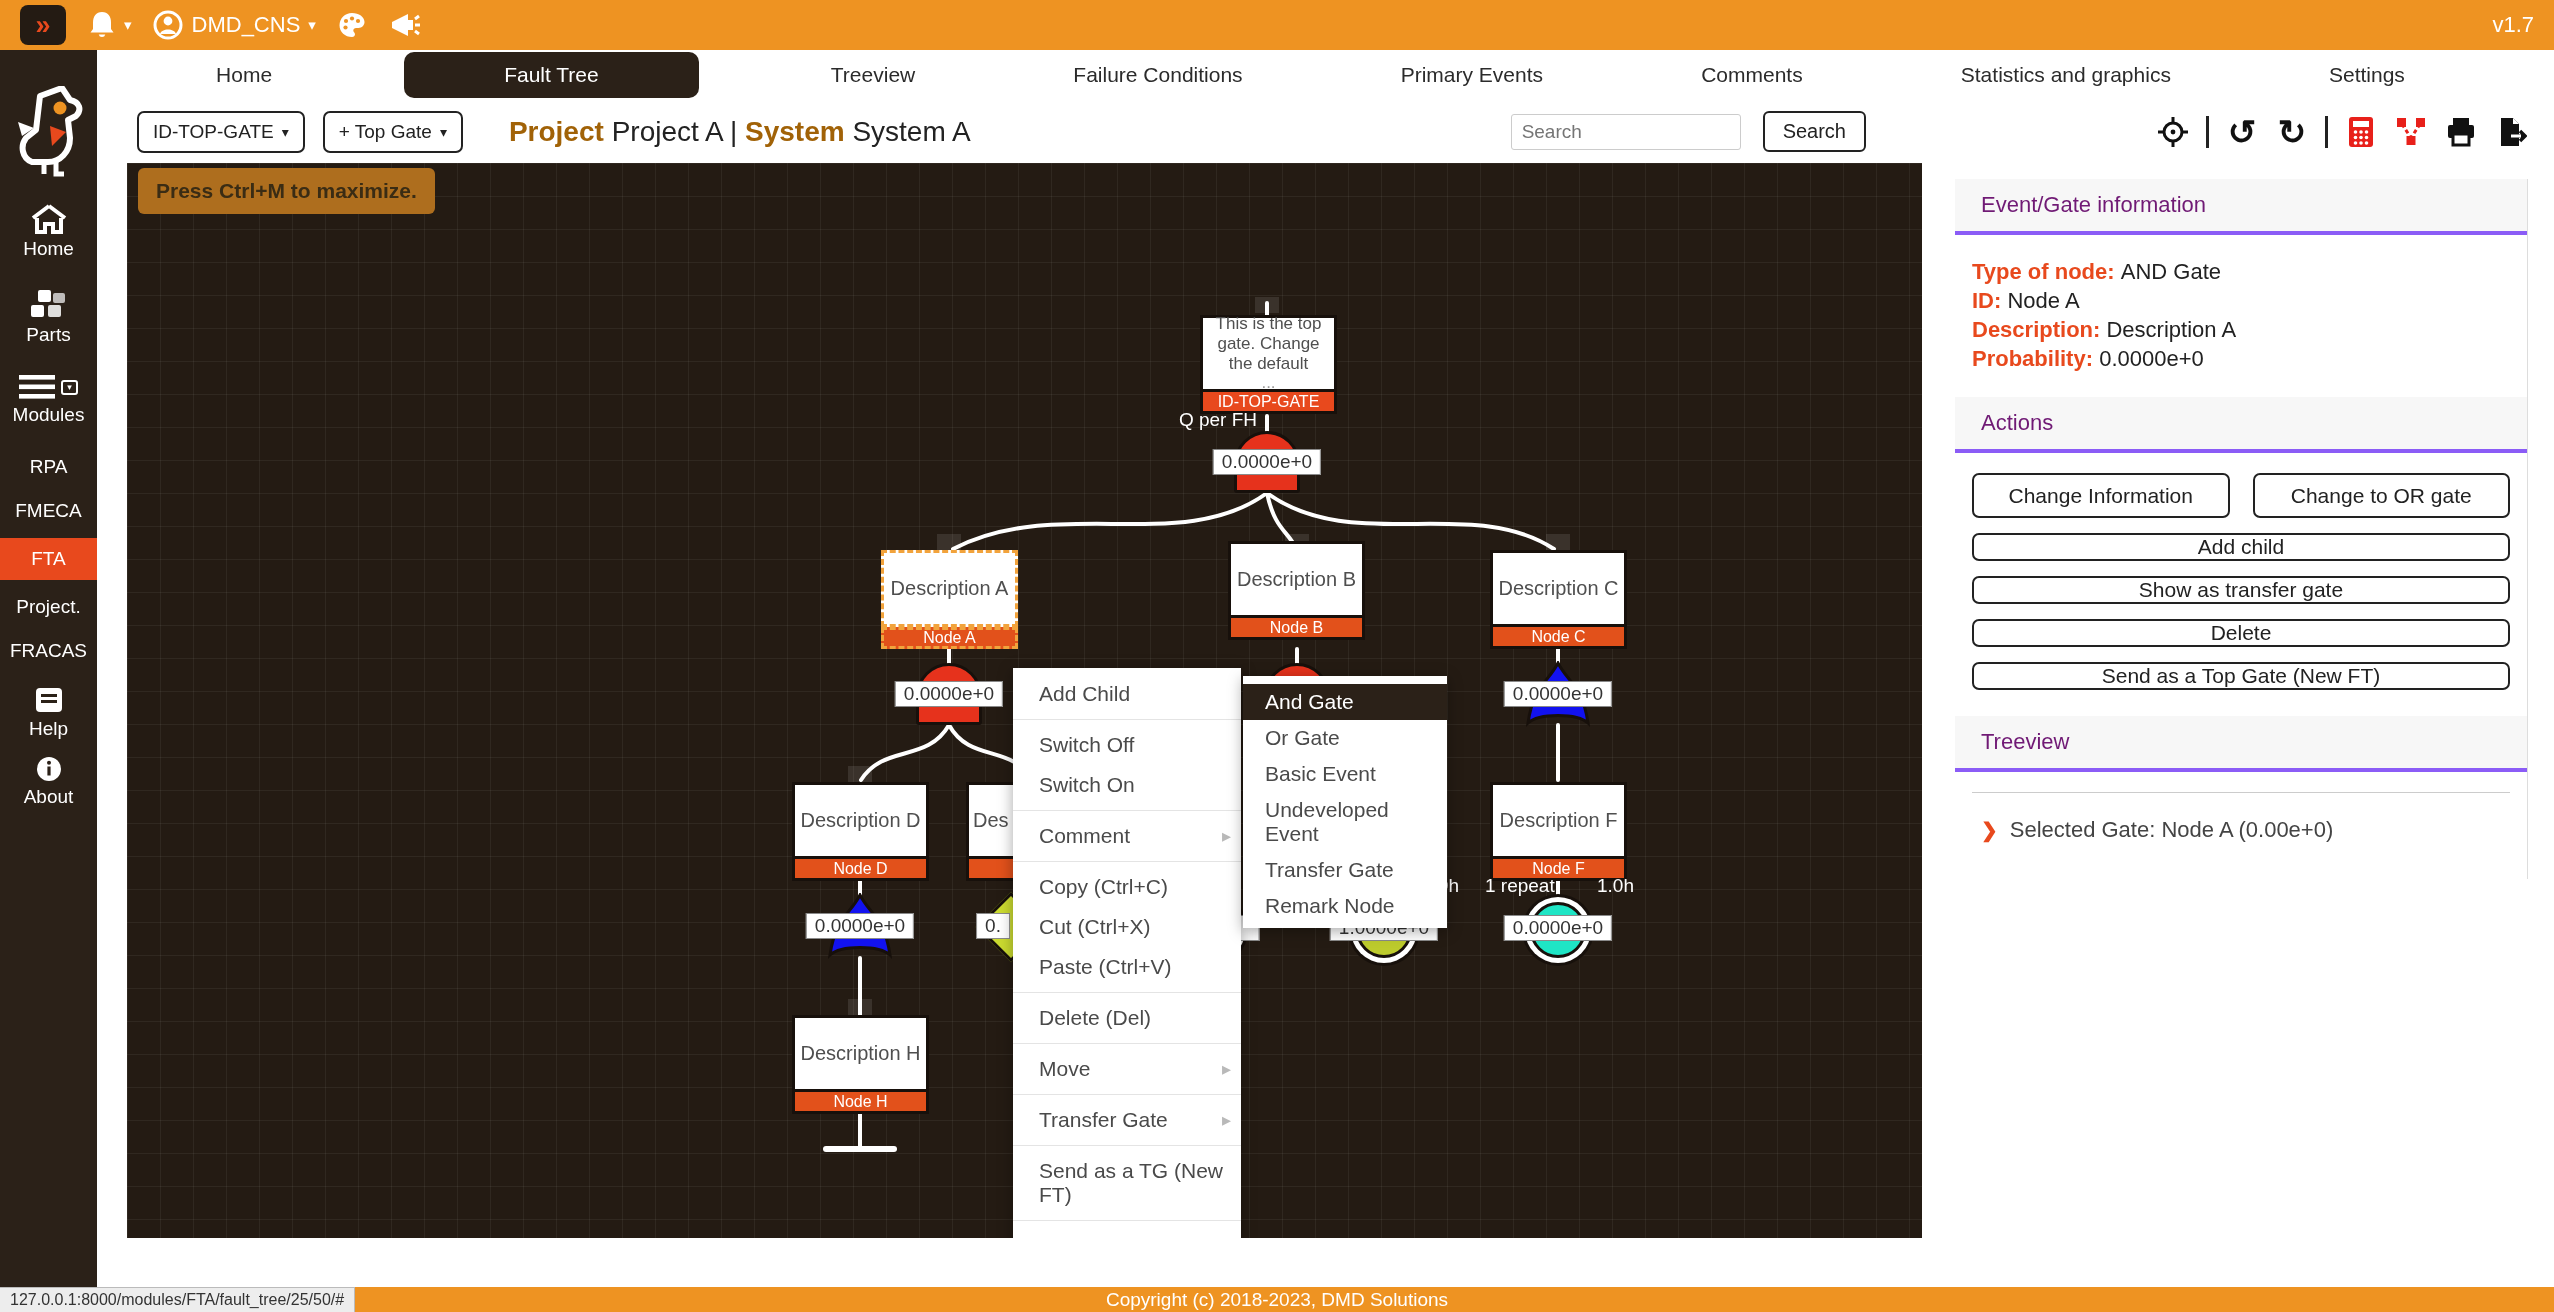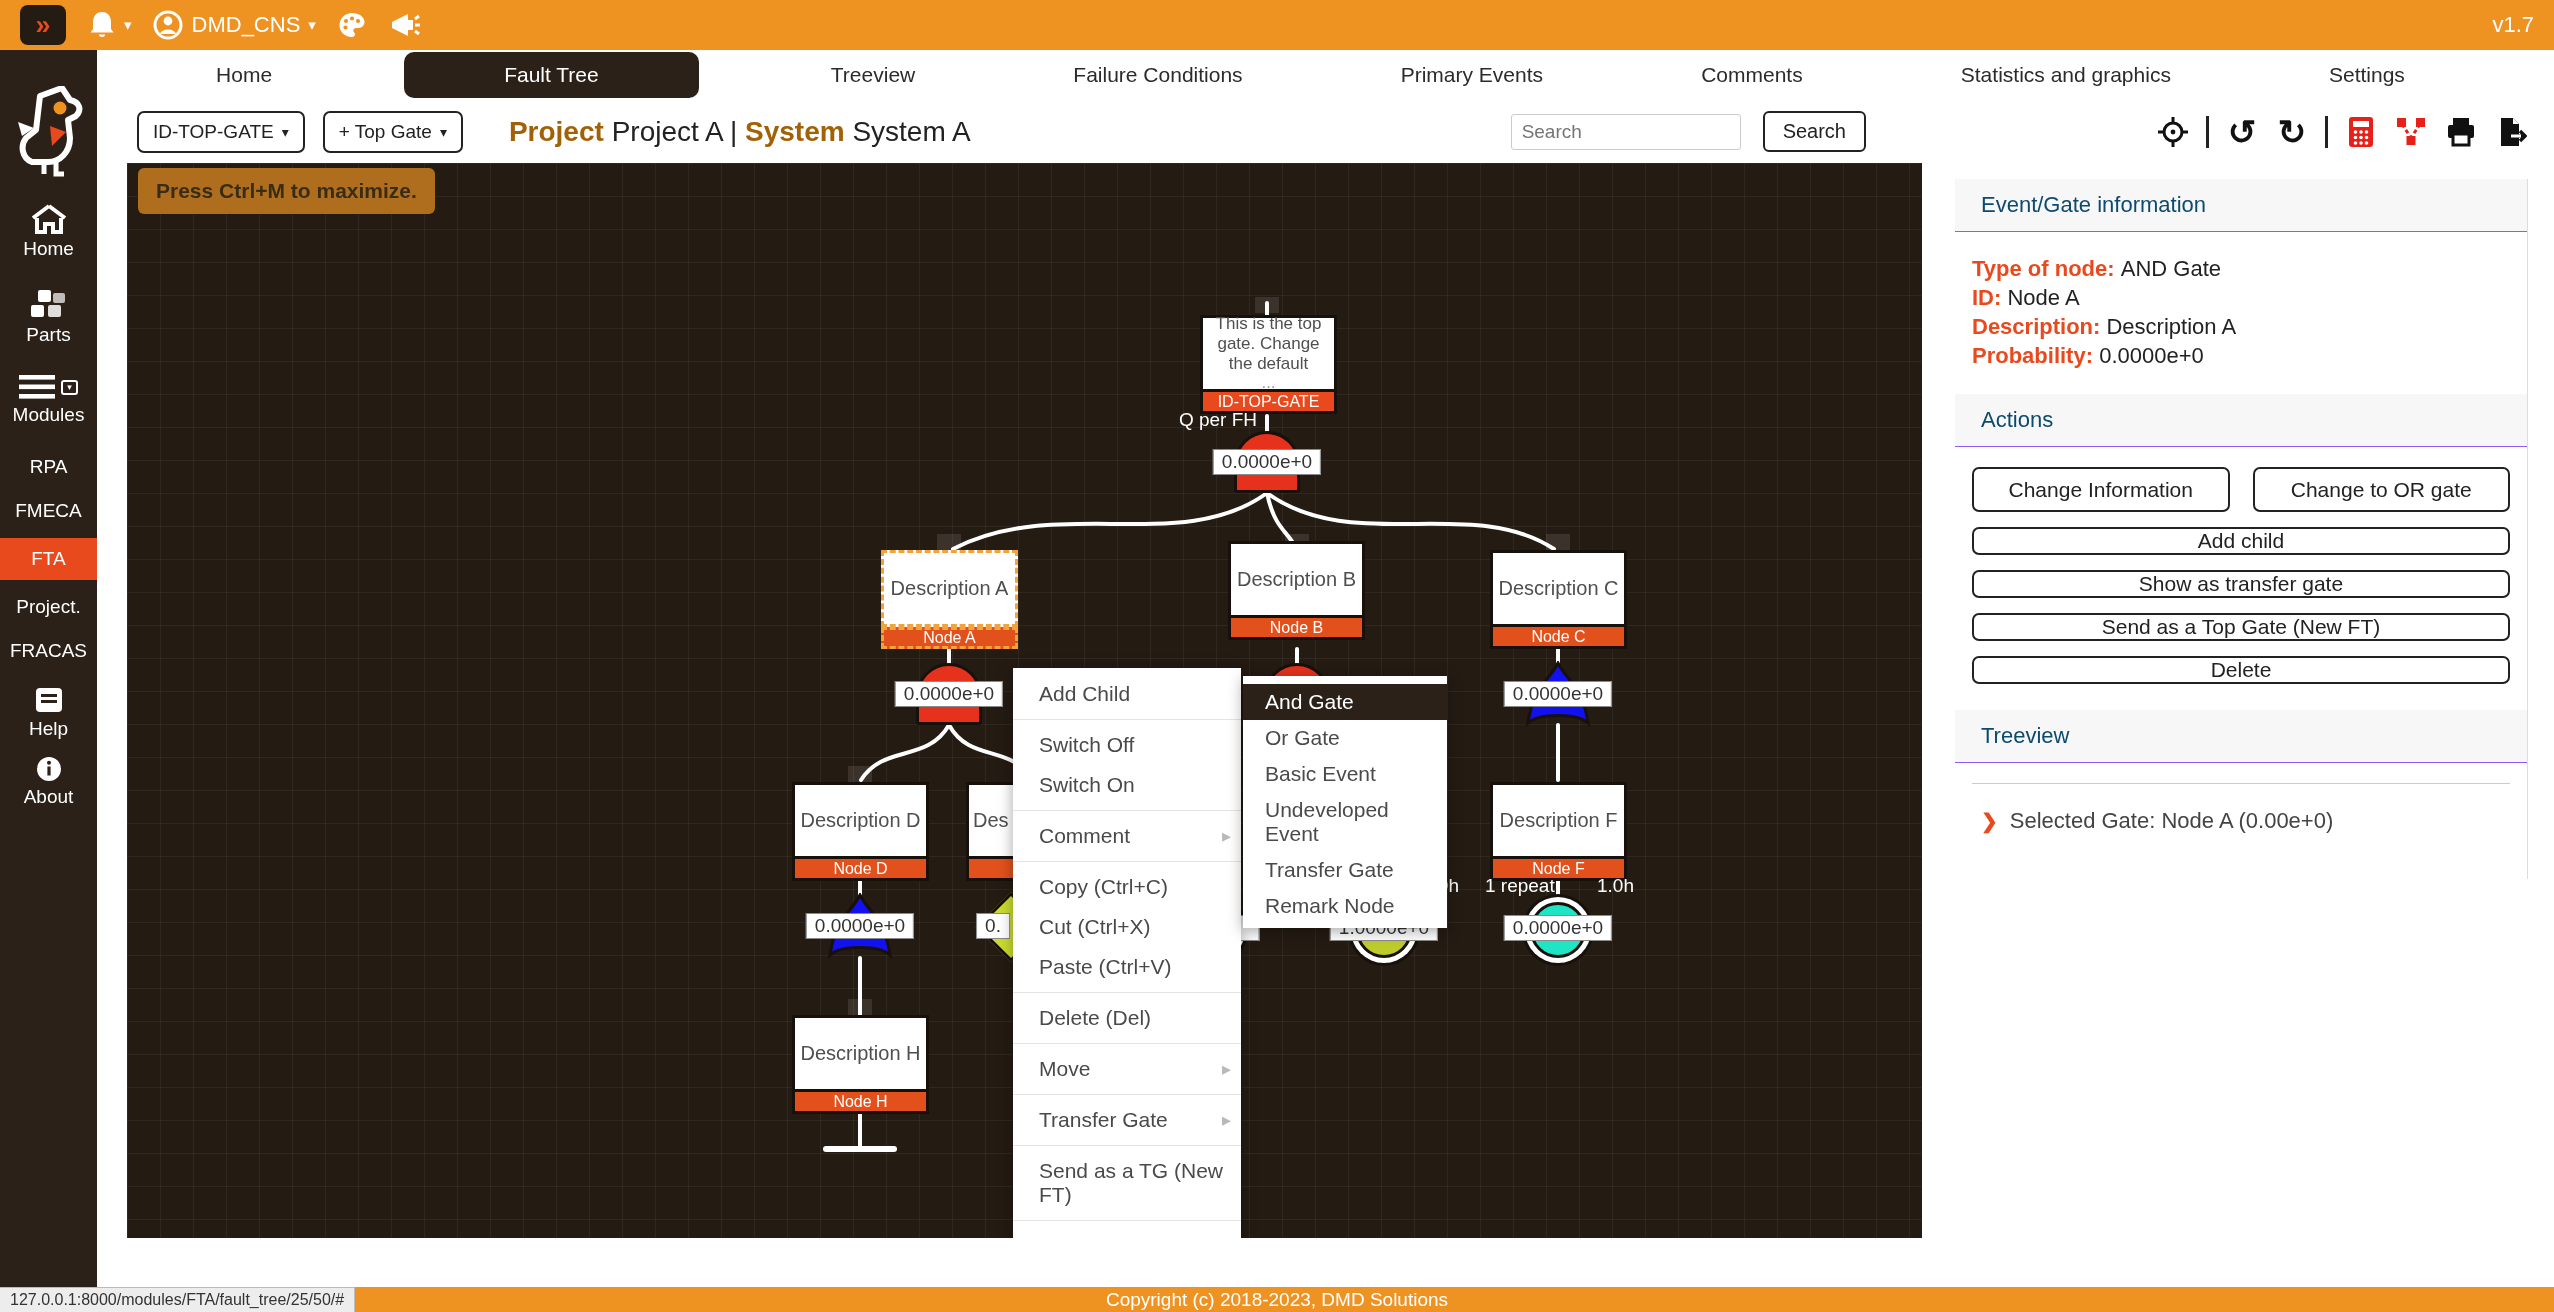--- a/index.html
+++ b/index.html
@@ -67,21 +67,21 @@
   .ctx-menu { position:absolute; left:886px; top:505px; width:228px; background:#fff; box-shadow:0 3px 14px rgba(0,0,0,.35); z-index:20; padding:6px 0; }
   .ctx-item { padding:8px 10px 8px 26px; font-size:21px; color:#4a4a4a; cursor:pointer; display:flex; align-items:center; }
   .ctx-item .arrow { margin-left:auto; color:#b9b9b9; font-size:18px; }
   .ctx-sep { border-top:1px solid #e4e4e4; margin:5px 0; }
   .submenu { position:absolute; left:1116px; top:513px; width:204px; background:#fff; box-shadow:0 3px 14px rgba(0,0,0,.35); z-index:21; padding:8px 0 4px 0; }
   .sub-item { padding:6px 10px 6px 22px; font-size:21px; color:#4a4a4a; cursor:pointer; }
   .sub-item.active { background:#2B2118; color:#fff; }
 
   
   .panel { position:absolute; left:1955px; top:179px; width:573px; height:700px; background:#fff; border-right:1px solid #ddd; z-index:15; }
-  .panel-header { background:#F7F7F7; color:#0c4a6e; font-size:22px; padding:13px 26px; border-bottom:1px solid #8b5cf6; }
+  .panel-header { background:#F7F7F7; color:#701a75; font-size:22px; padding:13px 26px; border-bottom:4px solid #8b5cf6; }
   .info-block { padding:22px 0 24px 17px; font-size:22px; color:#222; line-height:1.32; }
   .ilabel { color:#E8491D; font-weight:bold; }
   .ilabel::after { content:": "; color:#E8491D; font-weight:bold; }
   .btn-block { padding:20px 17px 26px 17px; display:flex; flex-direction:column; gap:15px; }
   .btn-row { display:flex; gap:23px; }
   .pbtn { flex:1; height:45px; border:2px solid #222; border-radius:7px; background:#fff; font-size:21px; color:#222; cursor:pointer; font-family:"Liberation Sans",sans-serif; }
   .tv-divider { border-top:1px solid #ccc; margin:20px 17px 0 17px; }
   .tv-item { margin:24px 0 0 26px; font-size:22px; color:#444; display:flex; align-items:center; gap:12px; }
   .tv-chevron { color:#E8491D; font-weight:bold; font-size:20px; }
 
@@ -469,22 +469,22 @@
     <div><span class="ilabel">Probability</span><span>0.0000e+0</span></div>
   </div>
   <div class="panel-header">Actions</div>
   <div class="btn-block">
     <div class="btn-row">
       <button class="pbtn">Change Information</button>
       <button class="pbtn">Change to OR gate</button>
     </div>
     <button class="pbtn">Add child</button>
     <button class="pbtn">Show as transfer gate</button>
+    <button class="pbtn">Delete</button>
     <button class="pbtn">Send as a Top Gate (New FT)</button>
-    <button class="pbtn">Delete</button>
   </div>
   <div class="panel-header">Treeview</div>
   <div class="tv-divider"></div>
   <div class="tv-item">
     <span class="tv-chevron">❯</span>
     <span>Selected Gate: Node A (0.00e+0)</span>
   </div>
 </section>
 
 <footer class="footer">

